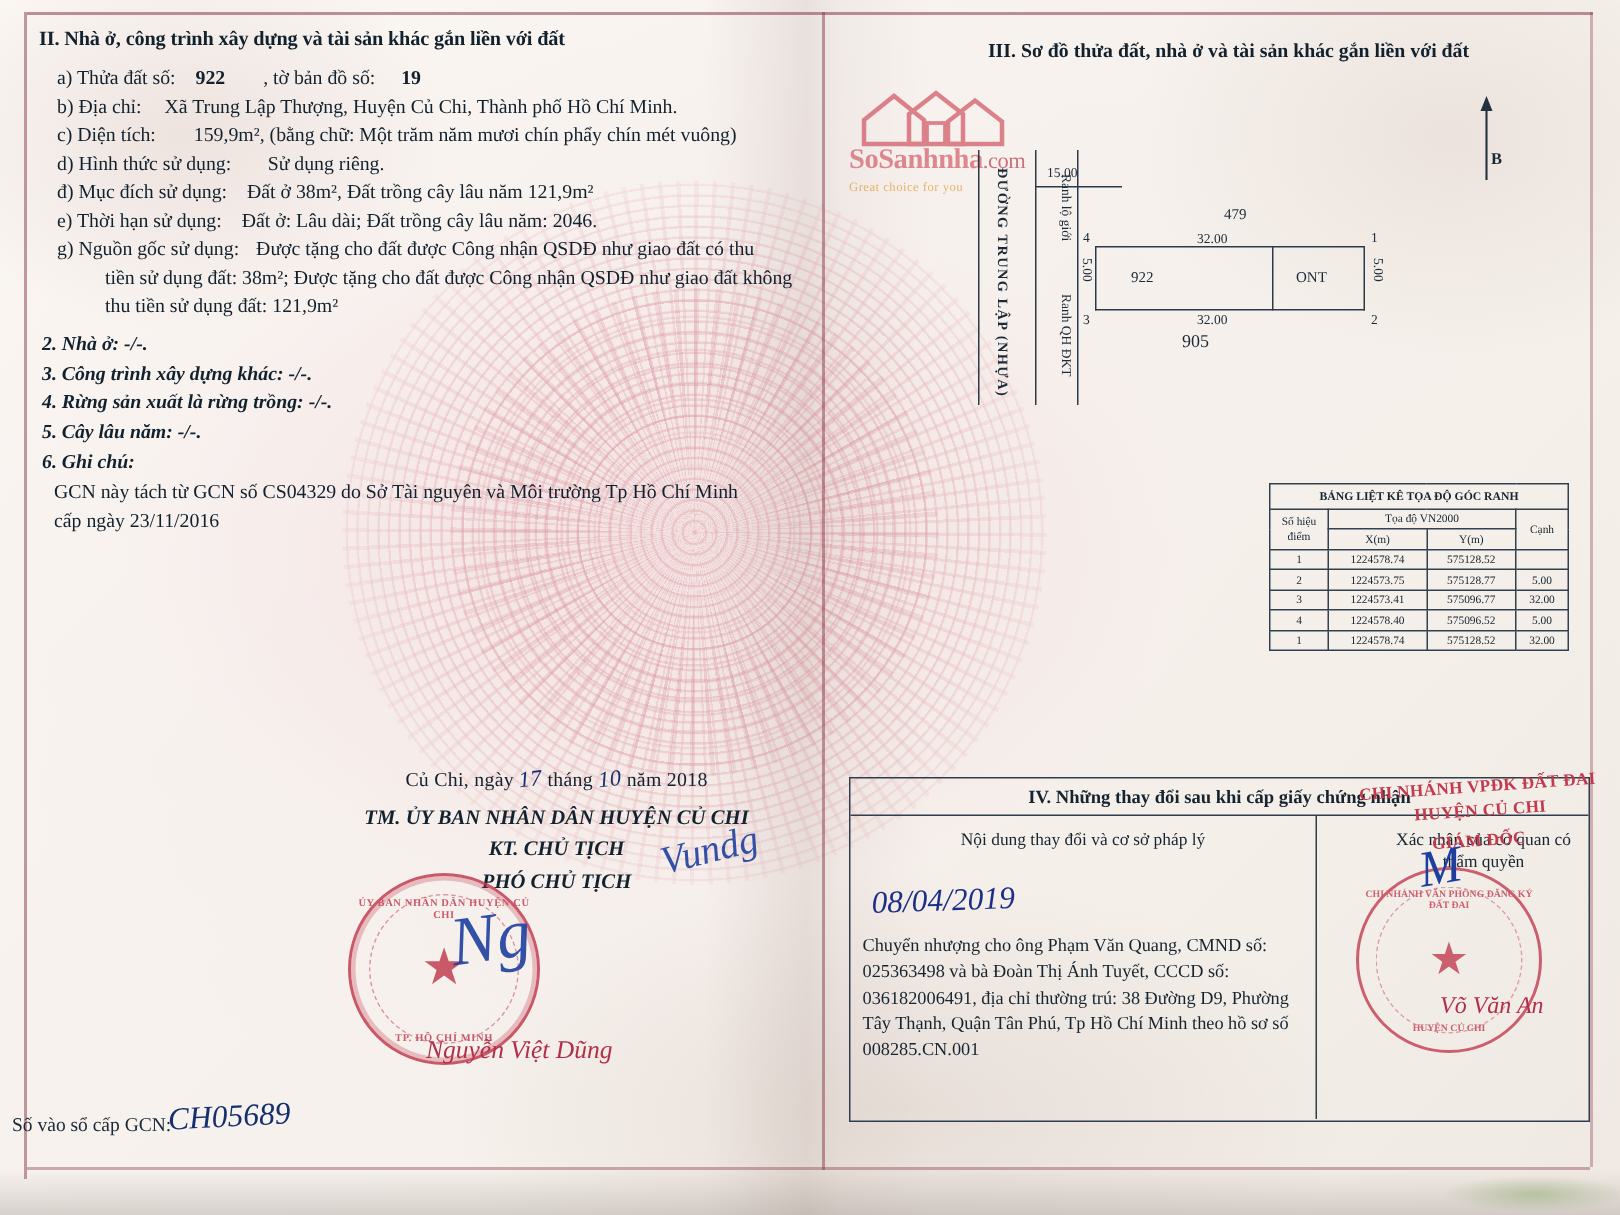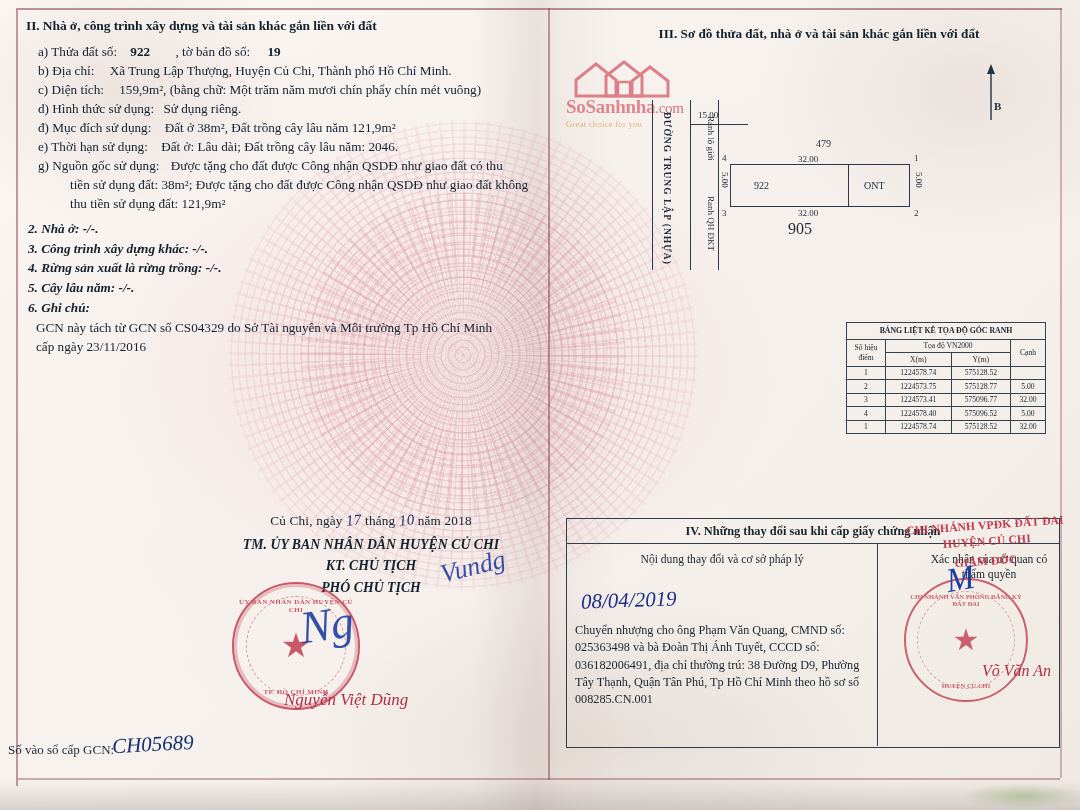--- a/index.html
+++ b/index.html
@@ -424,21 +424,21 @@
     position: absolute;
     left: 946px;
     top: 560px;
     font-size: 34px;
     color: #1f3fa0;
     font-style: italic;
     transform: rotate(-10deg);
   }
   .signer2 {
     position: absolute;
-    left: 982px;
+    left: 960px;
     top: 662px;
     font-size: 16px;
     color: #b03048;
     font-style: italic;
   }
   .bottom-shadow {
     position: absolute;
     left: 0; bottom: 0; width: 1080px; height: 30px;
     background: linear-gradient(180deg, rgba(120,110,105,0) 0%, rgba(120,110,105,0.25) 100%);
     pointer-events: none;
@@ -479,26 +479,26 @@
       <span class="val" style="margin-left:14px">19</span>
     </div>
 
     <div class="field-line">
       <span class="lbl">b) Địa chỉ:</span>
       <span class="val-normal" style="margin-left:12px">Xã Trung Lập Thượng, Huyện Củ Chi, Thành phố Hồ Chí Minh.</span>
     </div>
 
     <div class="field-line">
       <span class="lbl">c) Diện tích:</span>
-      <span class="val-normal" style="margin-left:12px">159,9m², (bằng chữ: Một trăm năm mươi chín phẩy chín mét vuông)</span>
+      <span class="val-normal" style="margin-left:22px">159,9m², (bằng chữ: Một trăm năm mươi chín phẩy chín mét vuông)</span>
     </div>
 
     <div class="field-line">
       <span class="lbl">d) Hình thức sử dụng:</span>
-      <span class="val-normal" style="margin-left:6px">Sử dụng riêng.</span>
+      <span class="val-normal" style="margin-left:21px">Sử dụng riêng.</span>
     </div>
 
     <div class="field-line">
       <span class="lbl">đ) Mục đích sử dụng:</span>
       <span class="val-normal" style="margin-left:10px">Đất ở 38m², Đất trồng cây lâu năm 121,9m²</span>
     </div>
 
     <div class="field-line">
       <span class="lbl">e) Thời hạn sử dụng:</span>
       <span class="val-normal" style="margin-left:10px">Đất ở: Lâu dài; Đất trồng cây lâu năm: 2046.</span>
@@ -600,21 +600,21 @@
     <div class="dg-label" style="left:348px; top:148px;">2</div>
 
     <div class="dg-label" style="left:232px; top:94px;">32.00</div>
     <div class="dg-label" style="left:232px; top:148px;">32.00</div>
     <div class="dg-label dg-vert" style="left:154px; top:112px;">5.00</div>
     <div class="dg-label dg-vert" style="left:348px; top:112px;">5.00</div>
 
     <div class="dg-label" style="left:188px; top:120px; font-size:10px;">922</div>
     <div class="dg-label" style="left:298px; top:120px; font-size:10px;">ONT</div>
     <div class="dg-label" style="left:250px; top:78px; font-size:10px;">479</div>
-    <div class="dg-label" style="left:222px; top:160px; font-size:16px;">905</div>
+    <div class="dg-label" style="left:222px; top:160px; font-size:12px;">905</div>
   </div>
 
   <table class="coord-table">
     <tbody>
         <tr>
       <td colspan="4" style="font-weight:bold; font-size:7.8px; padding:3px 0;">BẢNG LIỆT KÊ TỌA ĐỘ GÓC RANH</td>
     </tr>
     <tr>
       <td rowspan="2" style="width:36px">Số hiệu điểm</td>
       <td colspan="2">Tọa độ VN2000</td>

